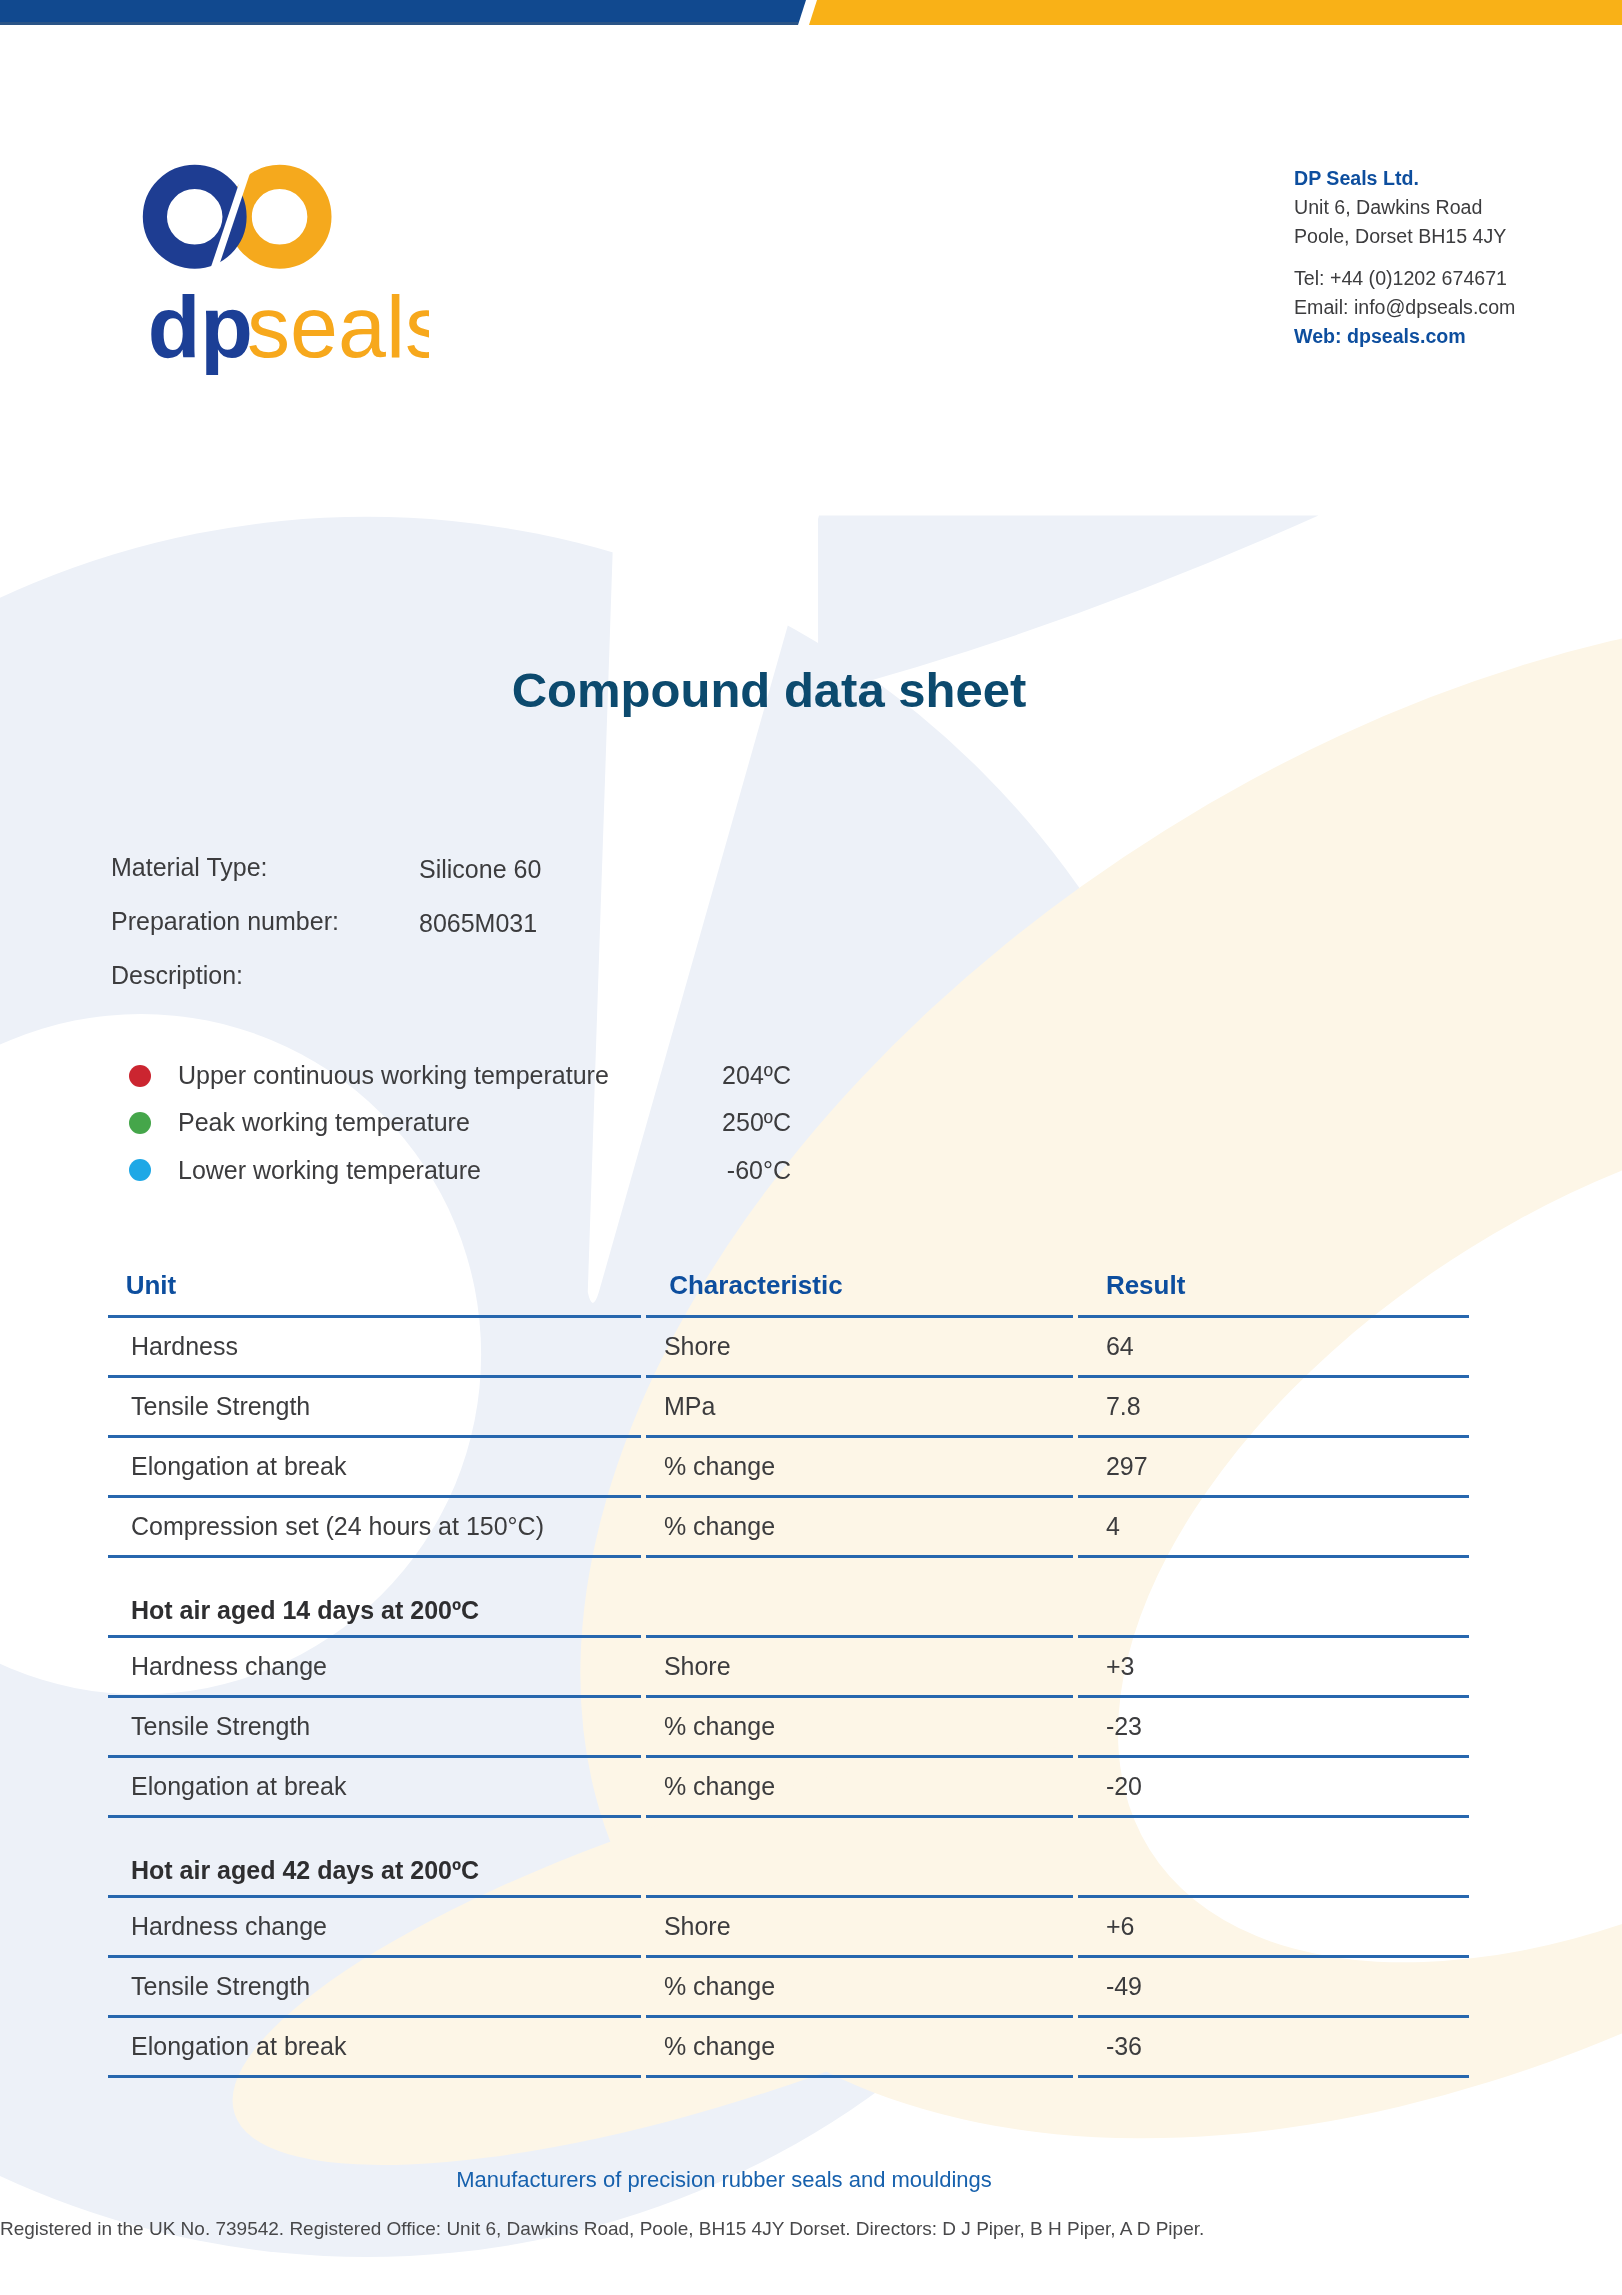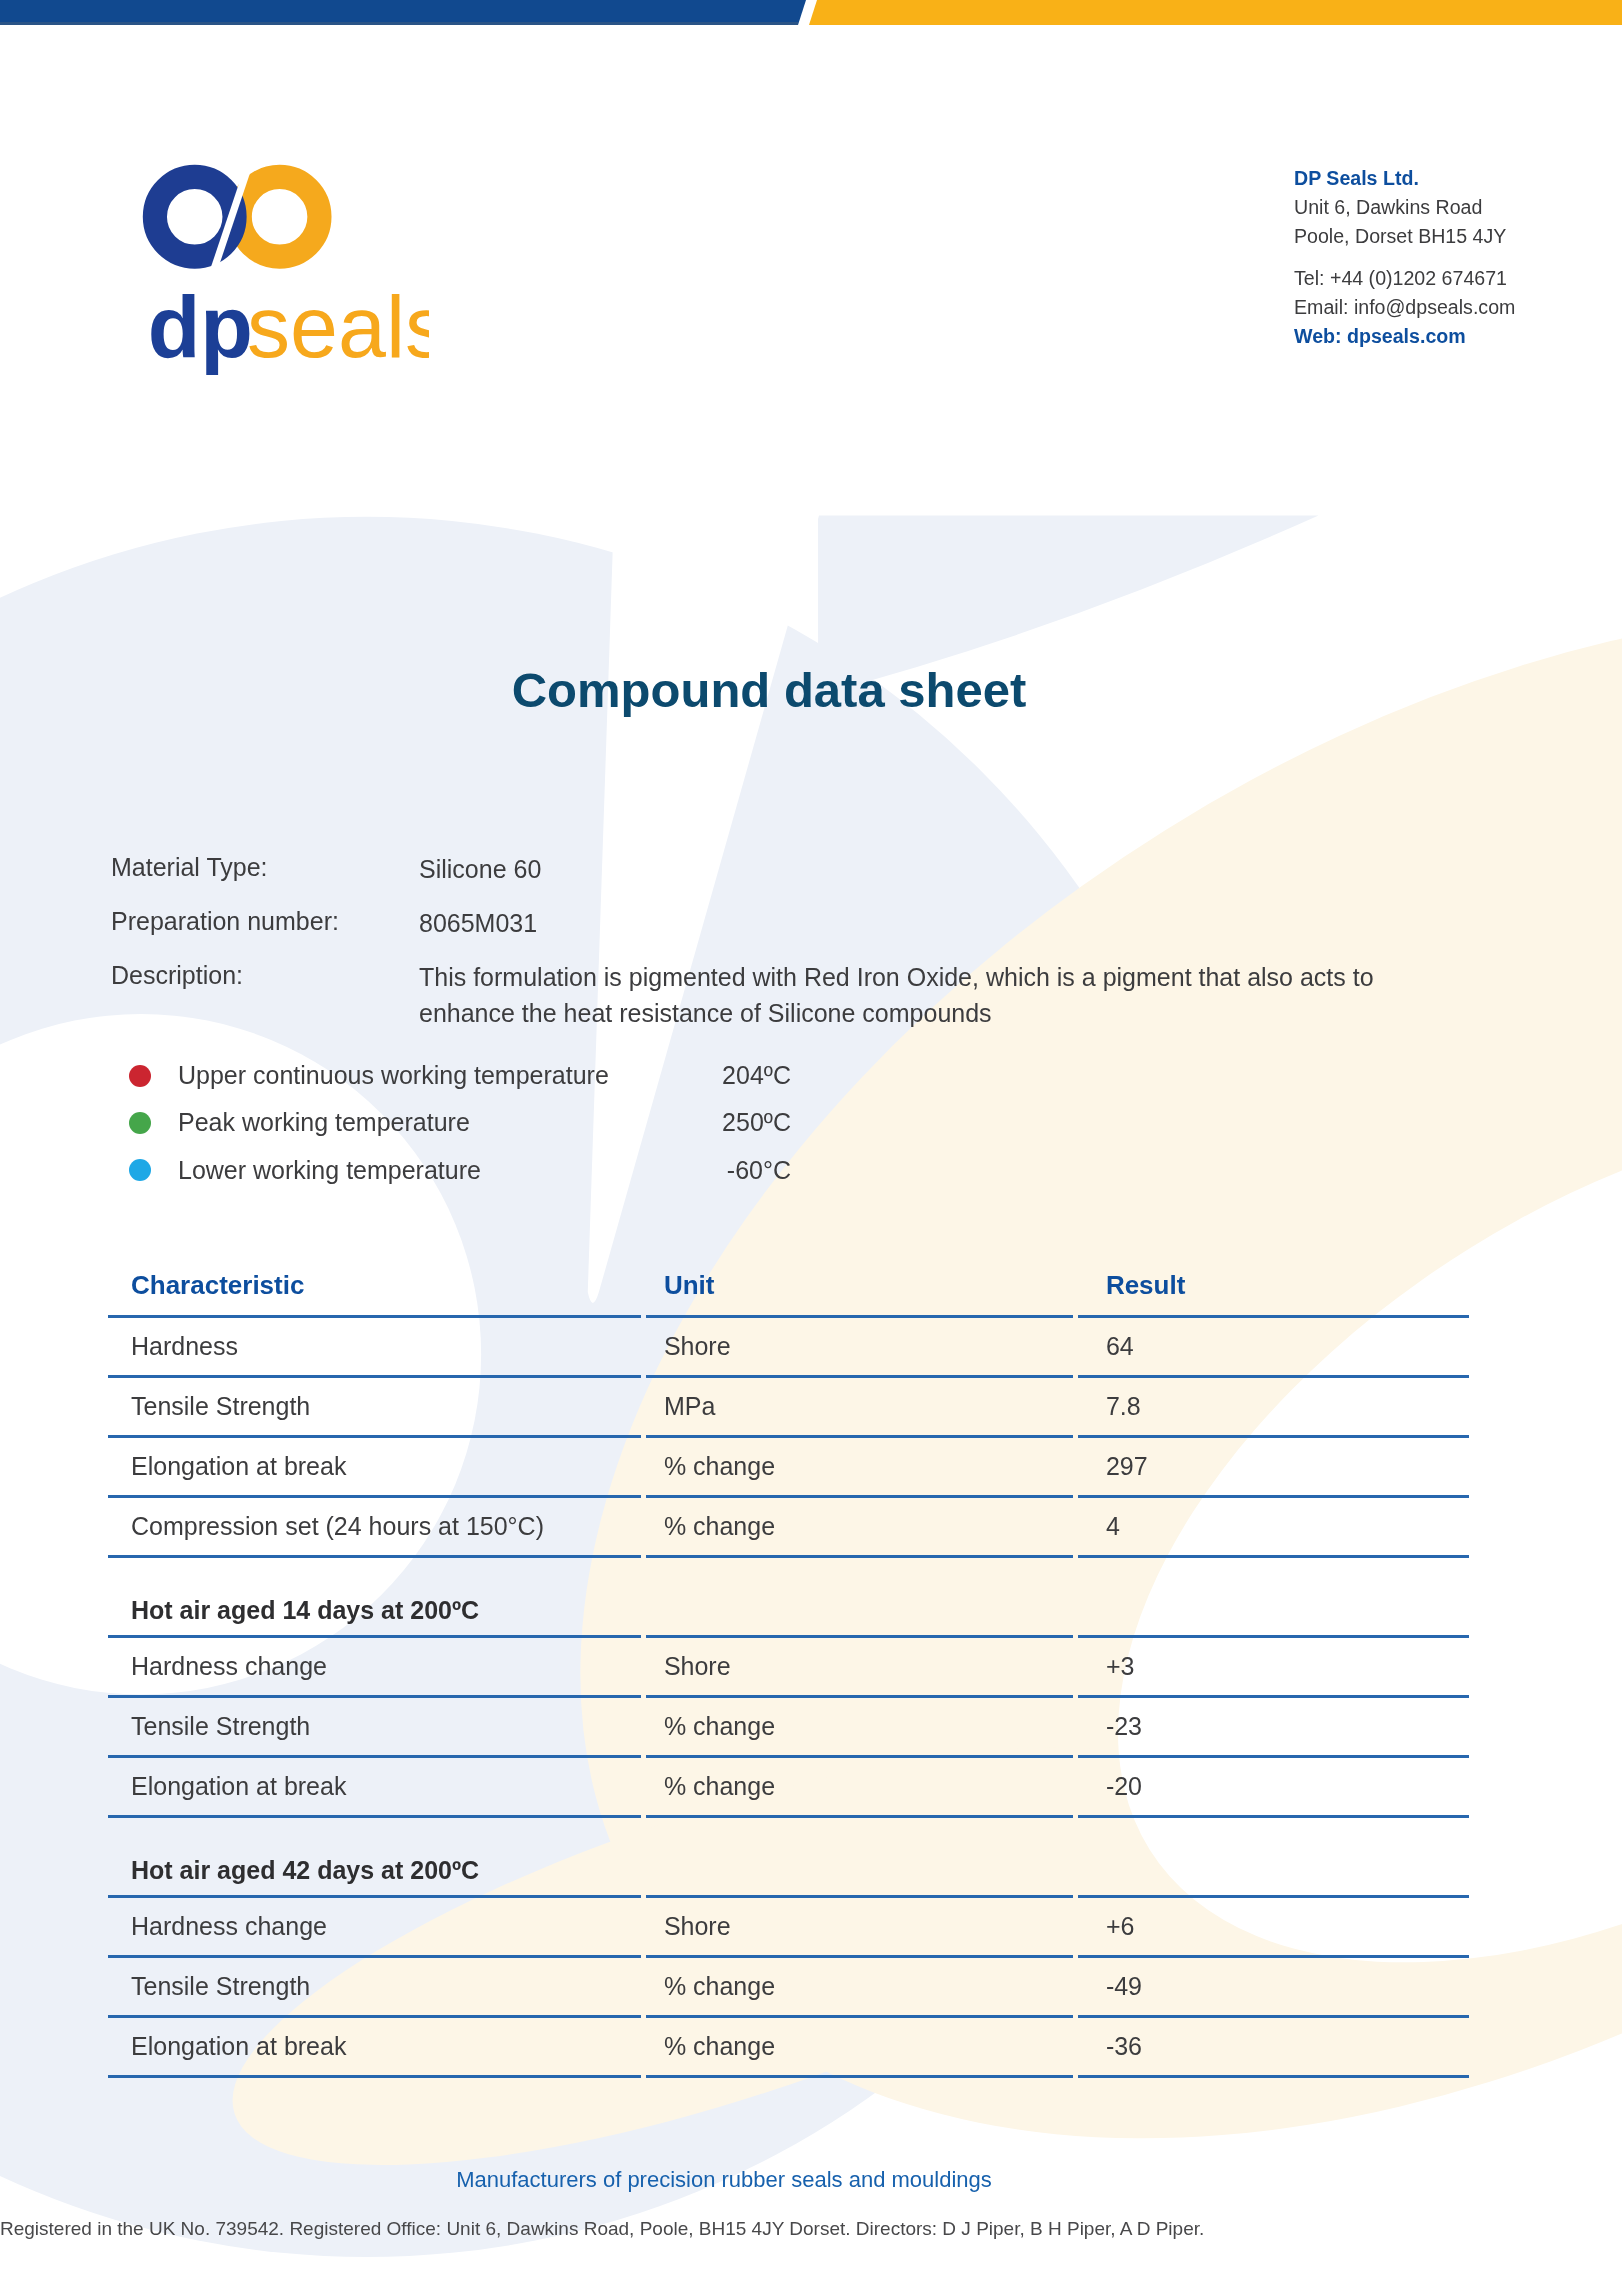--- a/index.html
+++ b/index.html
@@ -110,21 +110,20 @@
   <div class="mrow">
     <div>Material Type:</div>
     <div class="mval">Silicone 60</div>
   </div>
   <div class="mrow">
     <div>Preparation number:</div>
     <div class="mval">8065M031</div>
   </div>
   <div class="mrow">
     <div>Description:</div>
-    <div class="mval">This formulation is pigmented with Red Iron Oxide, which is a pigment that also acts to enhance the heat resistance of Silicone compounds</div>
   </div>
 </div>
 
 <div id="bullets">
   <div class="brow">
     <span class="dot" style="background: rgb(203, 37, 48);"></span>
     <span class="blabel">Upper continuous working temperature</span>
     <span class="bval">204ºC</span>
   </div>
   <div class="brow">
@@ -133,22 +132,22 @@
     <span class="bval">250ºC</span>
   </div>
   <div class="brow">
     <span class="dot" style="background: rgb(30, 168, 230);"></span>
     <span class="blabel">Lower working temperature</span>
     <span class="bval">-60°C</span>
   </div>
 </div>
 
 <div id="ctable">
+    <div class="th c1">Unit</div>
     <div class="th c0">Characteristic</div>
-    <div class="th c1">Unit</div>
     <div class="th c2">Result</div>
     <div class="td c0">Hardness</div>
     <div class="td c1">Shore</div>
     <div class="td c2">64</div>
     <div class="td c0">Tensile Strength</div>
     <div class="td c1">MPa</div>
     <div class="td c2">7.8</div>
     <div class="td c0">Elongation at break</div>
     <div class="td c1">% change</div>
     <div class="td c2">297</div>

